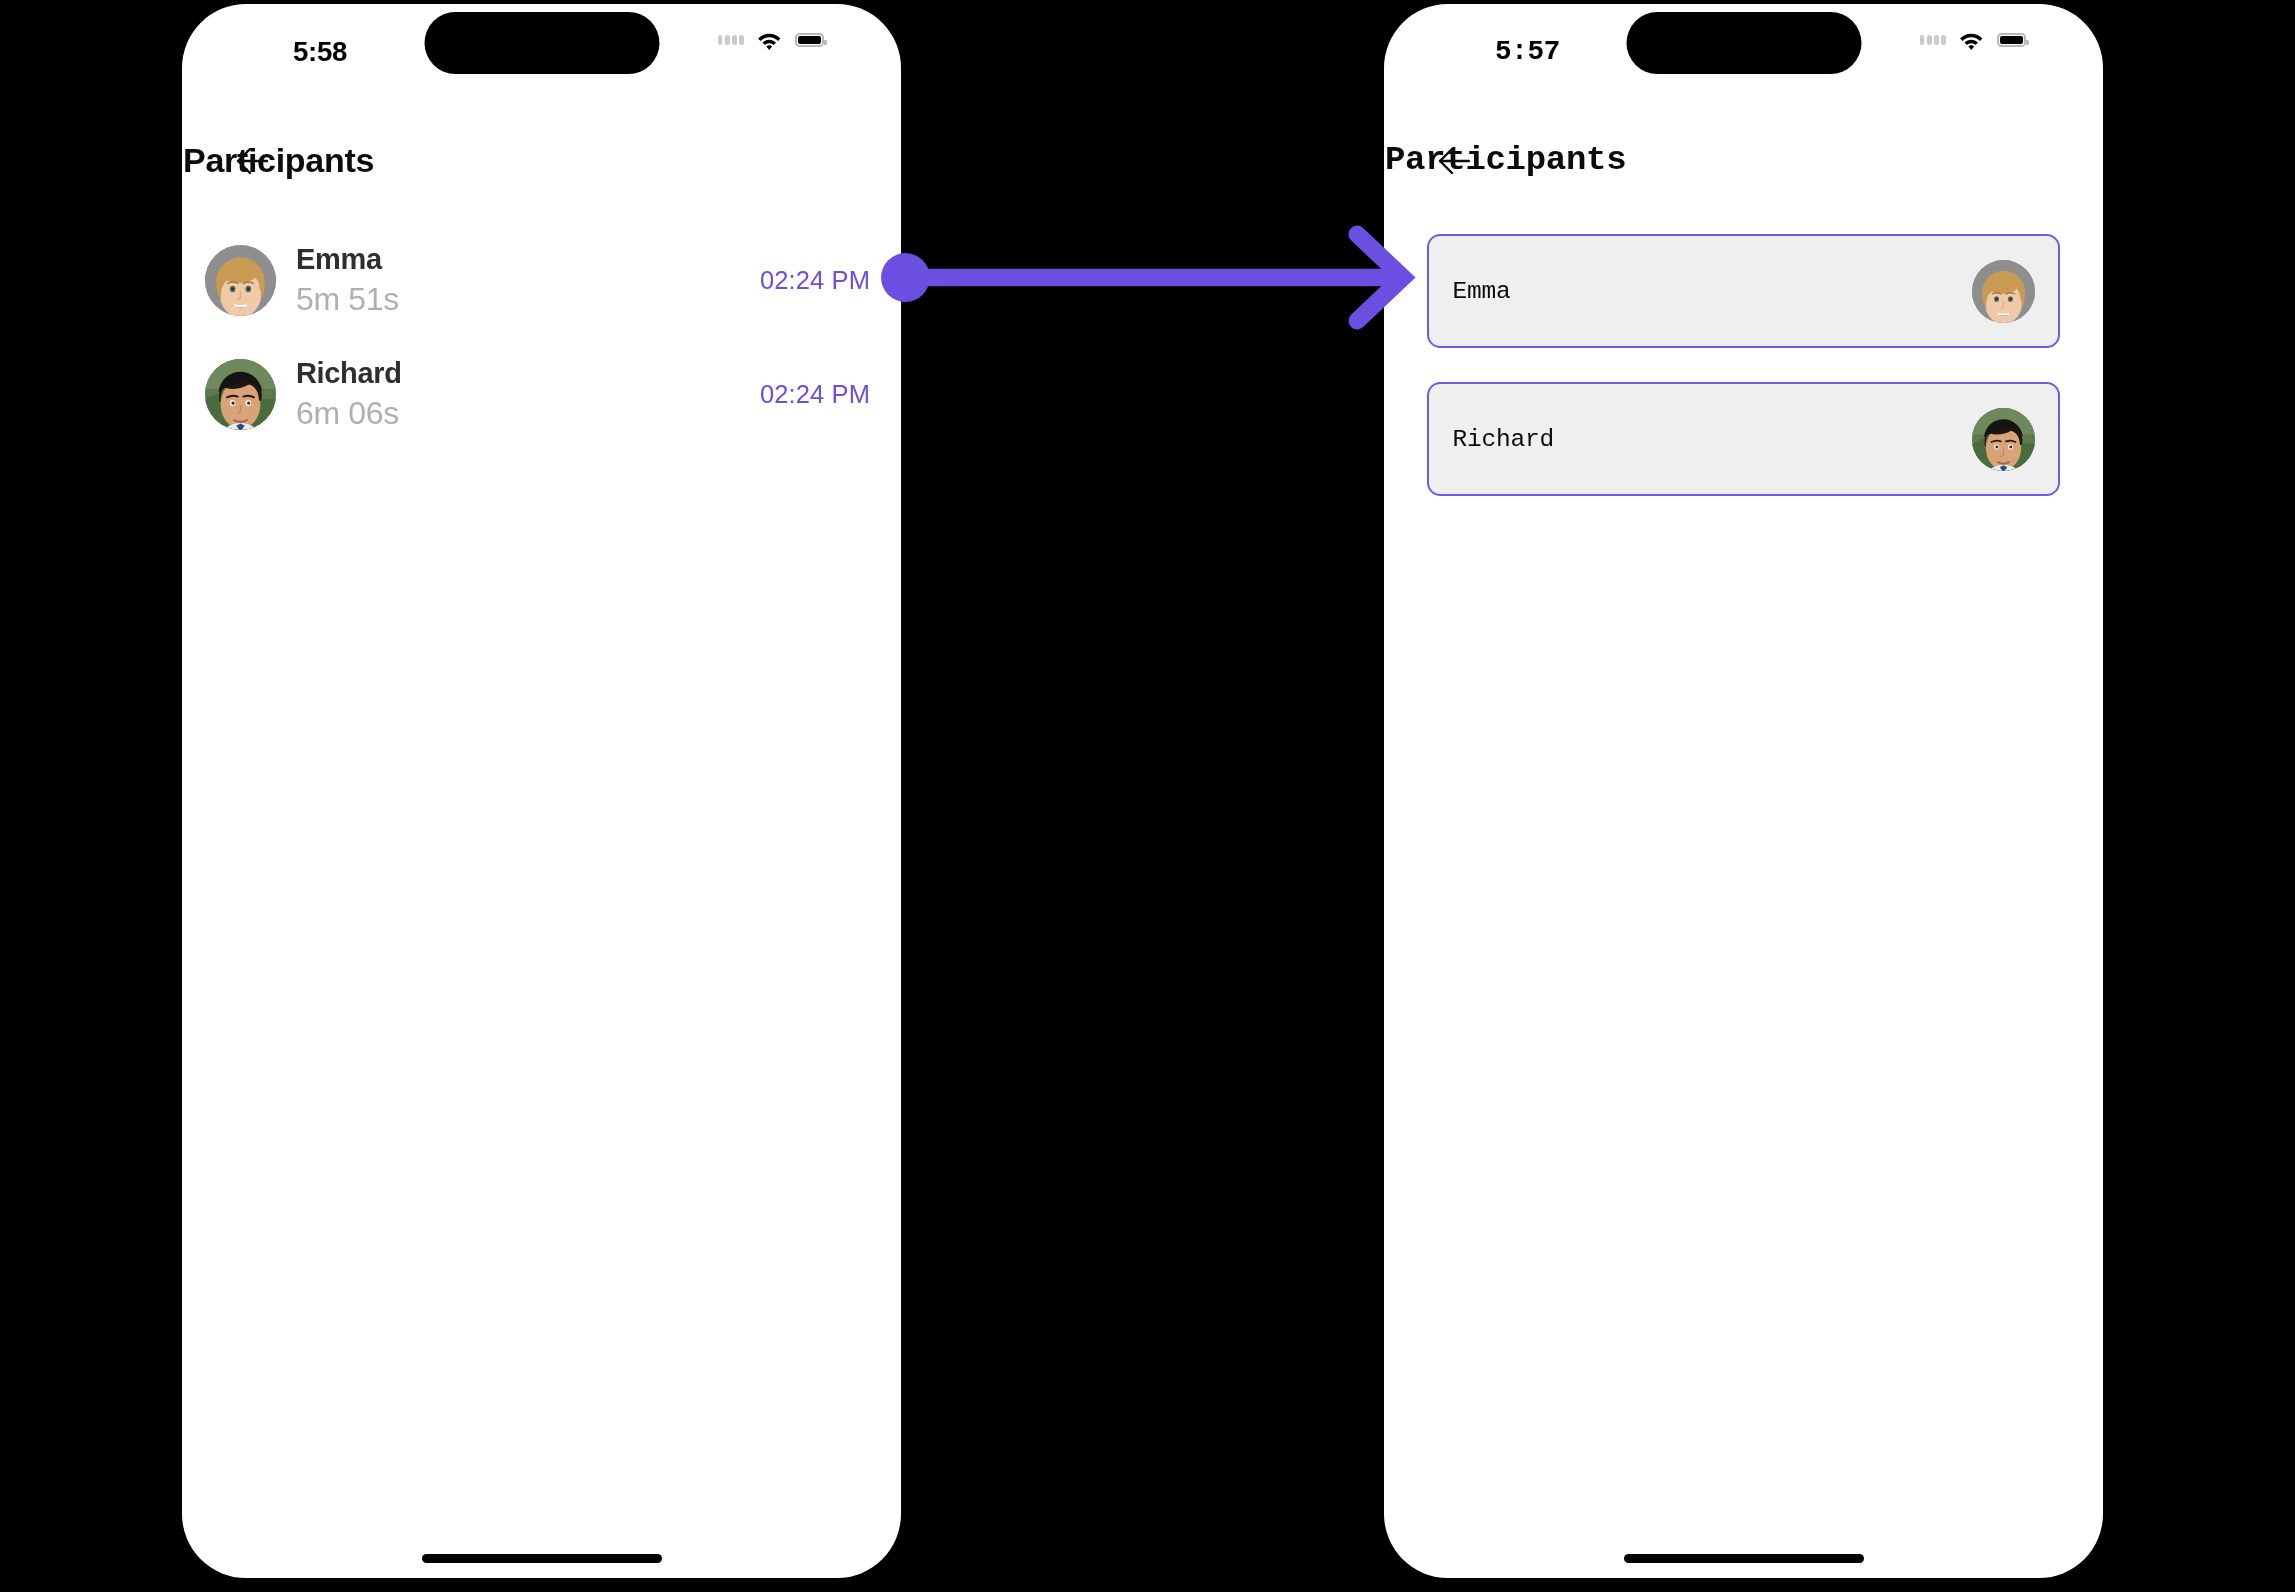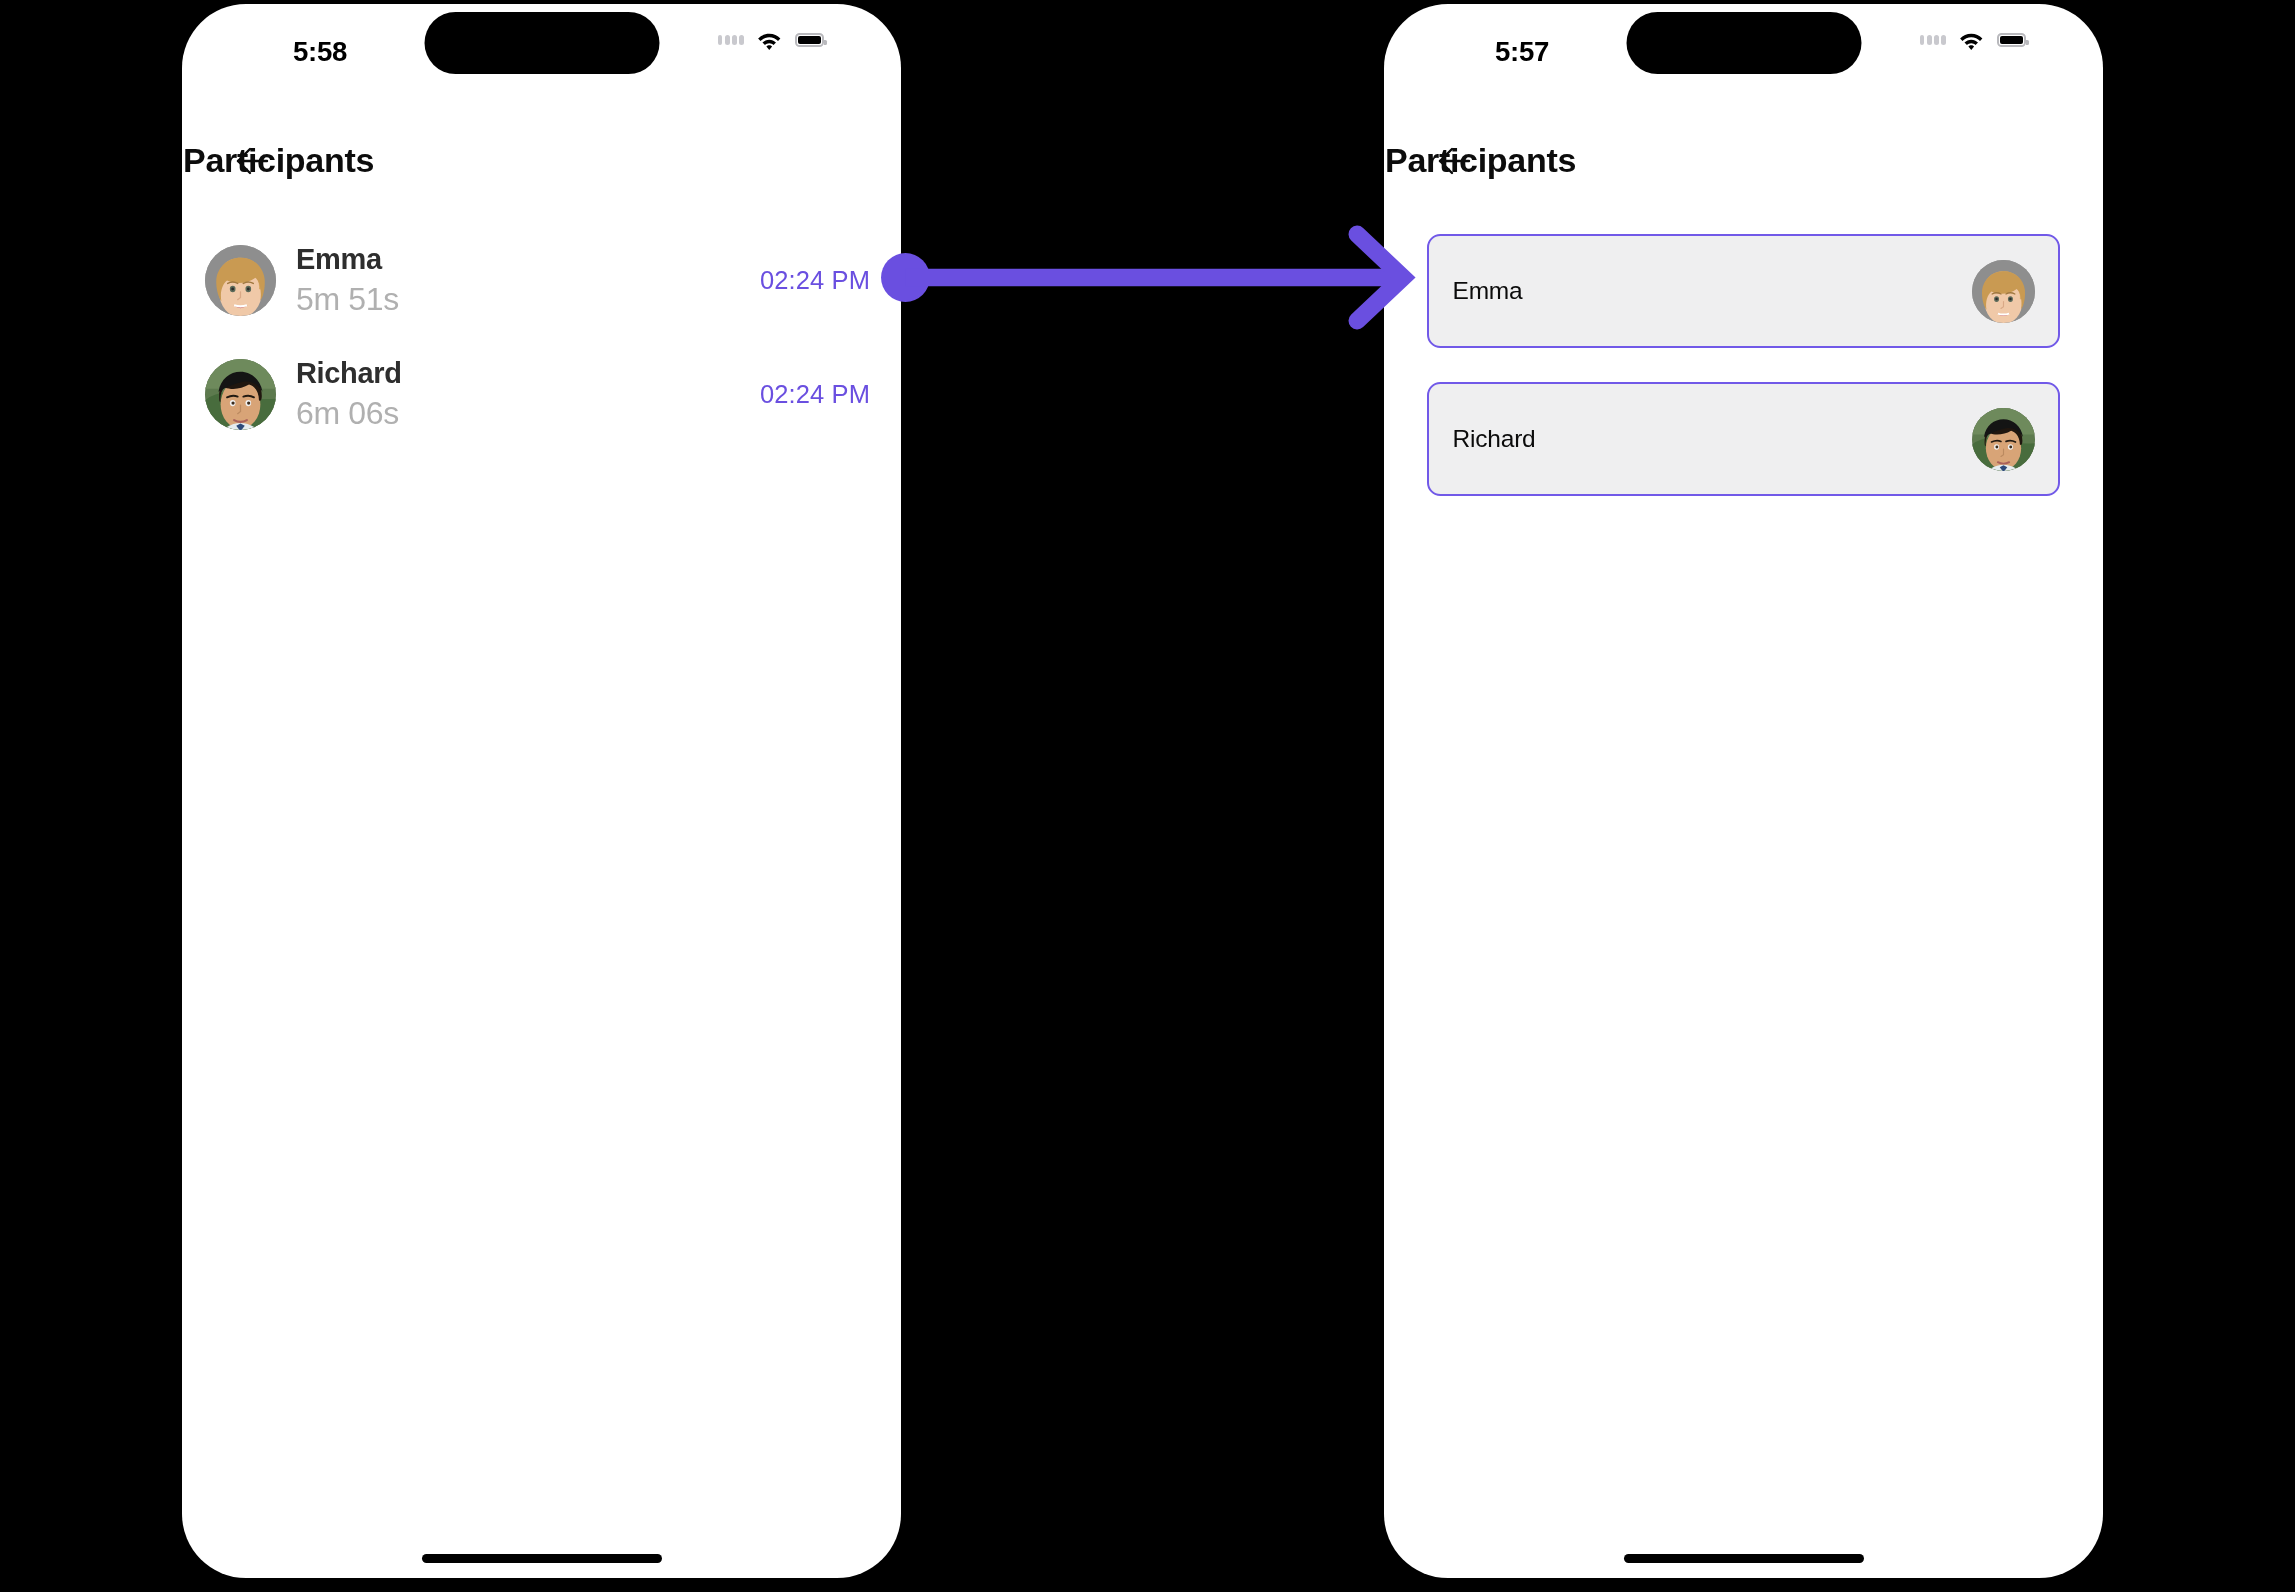--- a/index.html
+++ b/index.html
@@ -18,21 +18,21 @@
   }
 
   
   .phone {
     position: absolute;
     background: #ffffff;
     border-radius: 64px;
     overflow: hidden;
   }
   #phone-left  { left: 182px;  top: 4.1px;  width: 719px; height: 1574px; }
-  #phone-right { left: 1384px; top: 4.1px;  width: 719px; height: 1574px; }
+  #phone-right { left: 1384px; top: 4.1px;  width: 719px; height: 1574px; font-family: Liberation Mono, monospace; }
 
   
   .status-bar {
     position: absolute;
     top: 0; left: 0; right: 0;
     height: 82px;
   }
   .status-time {
     position: absolute;
     left: 87px;

